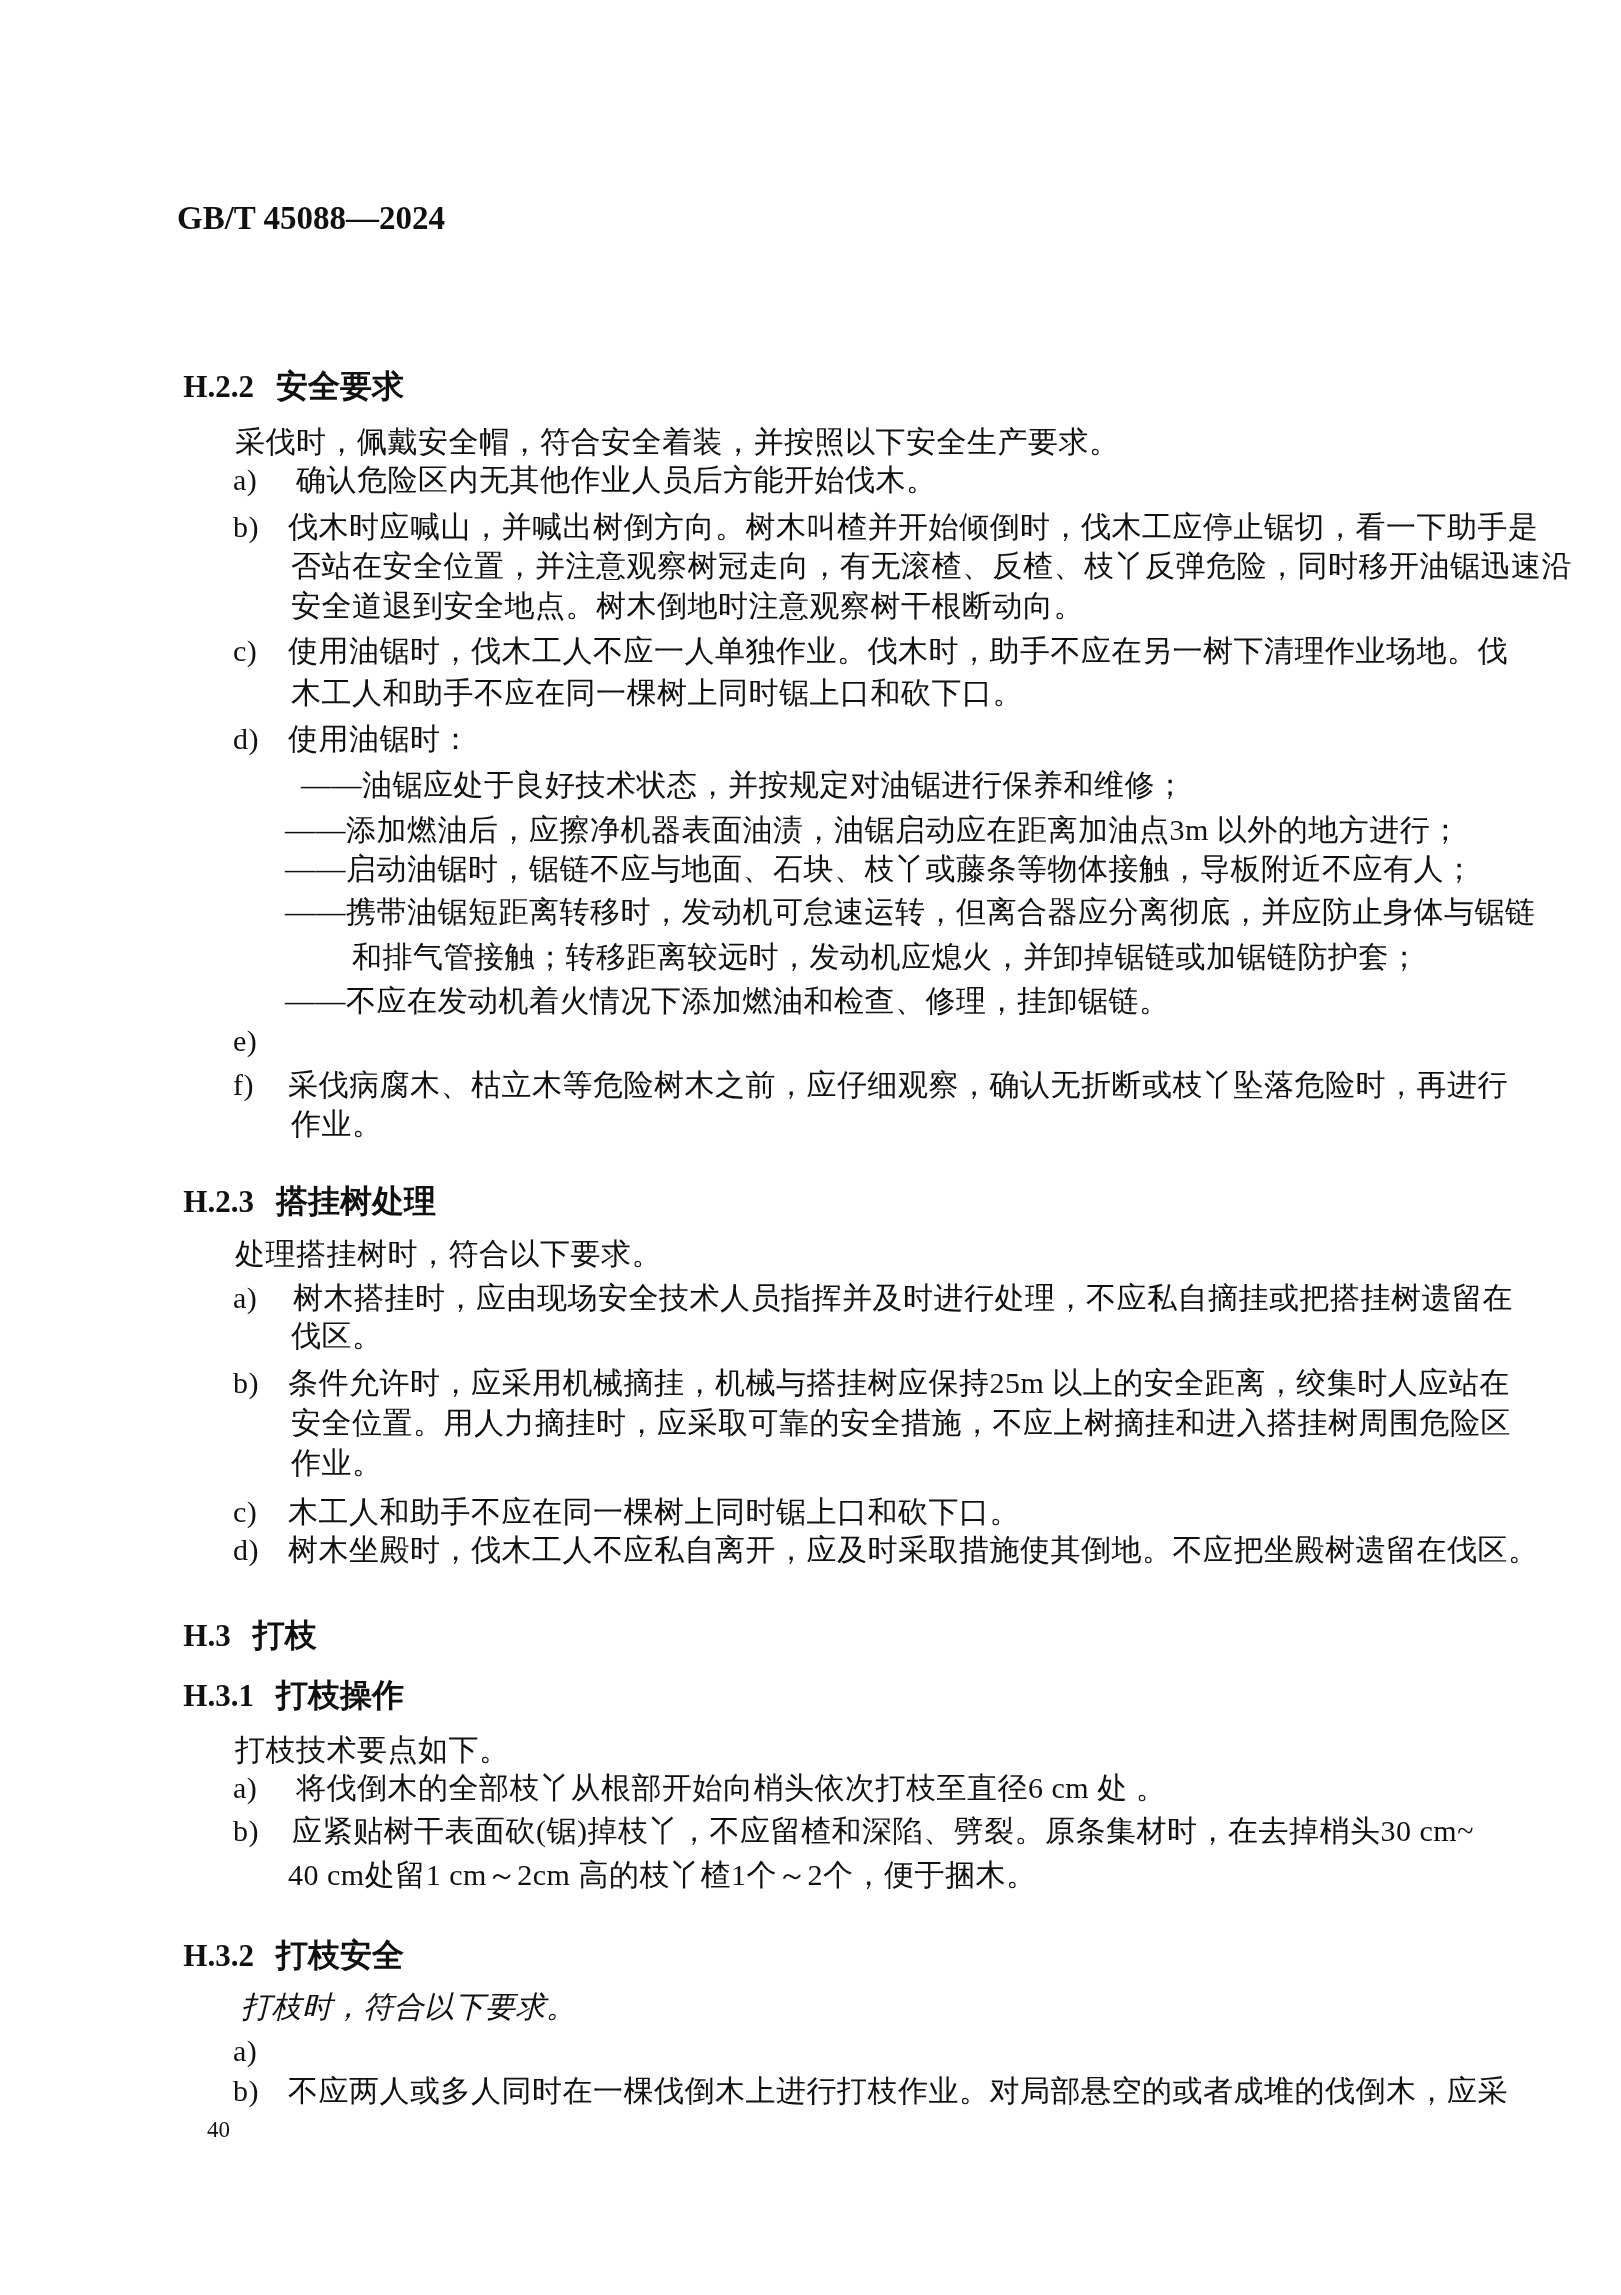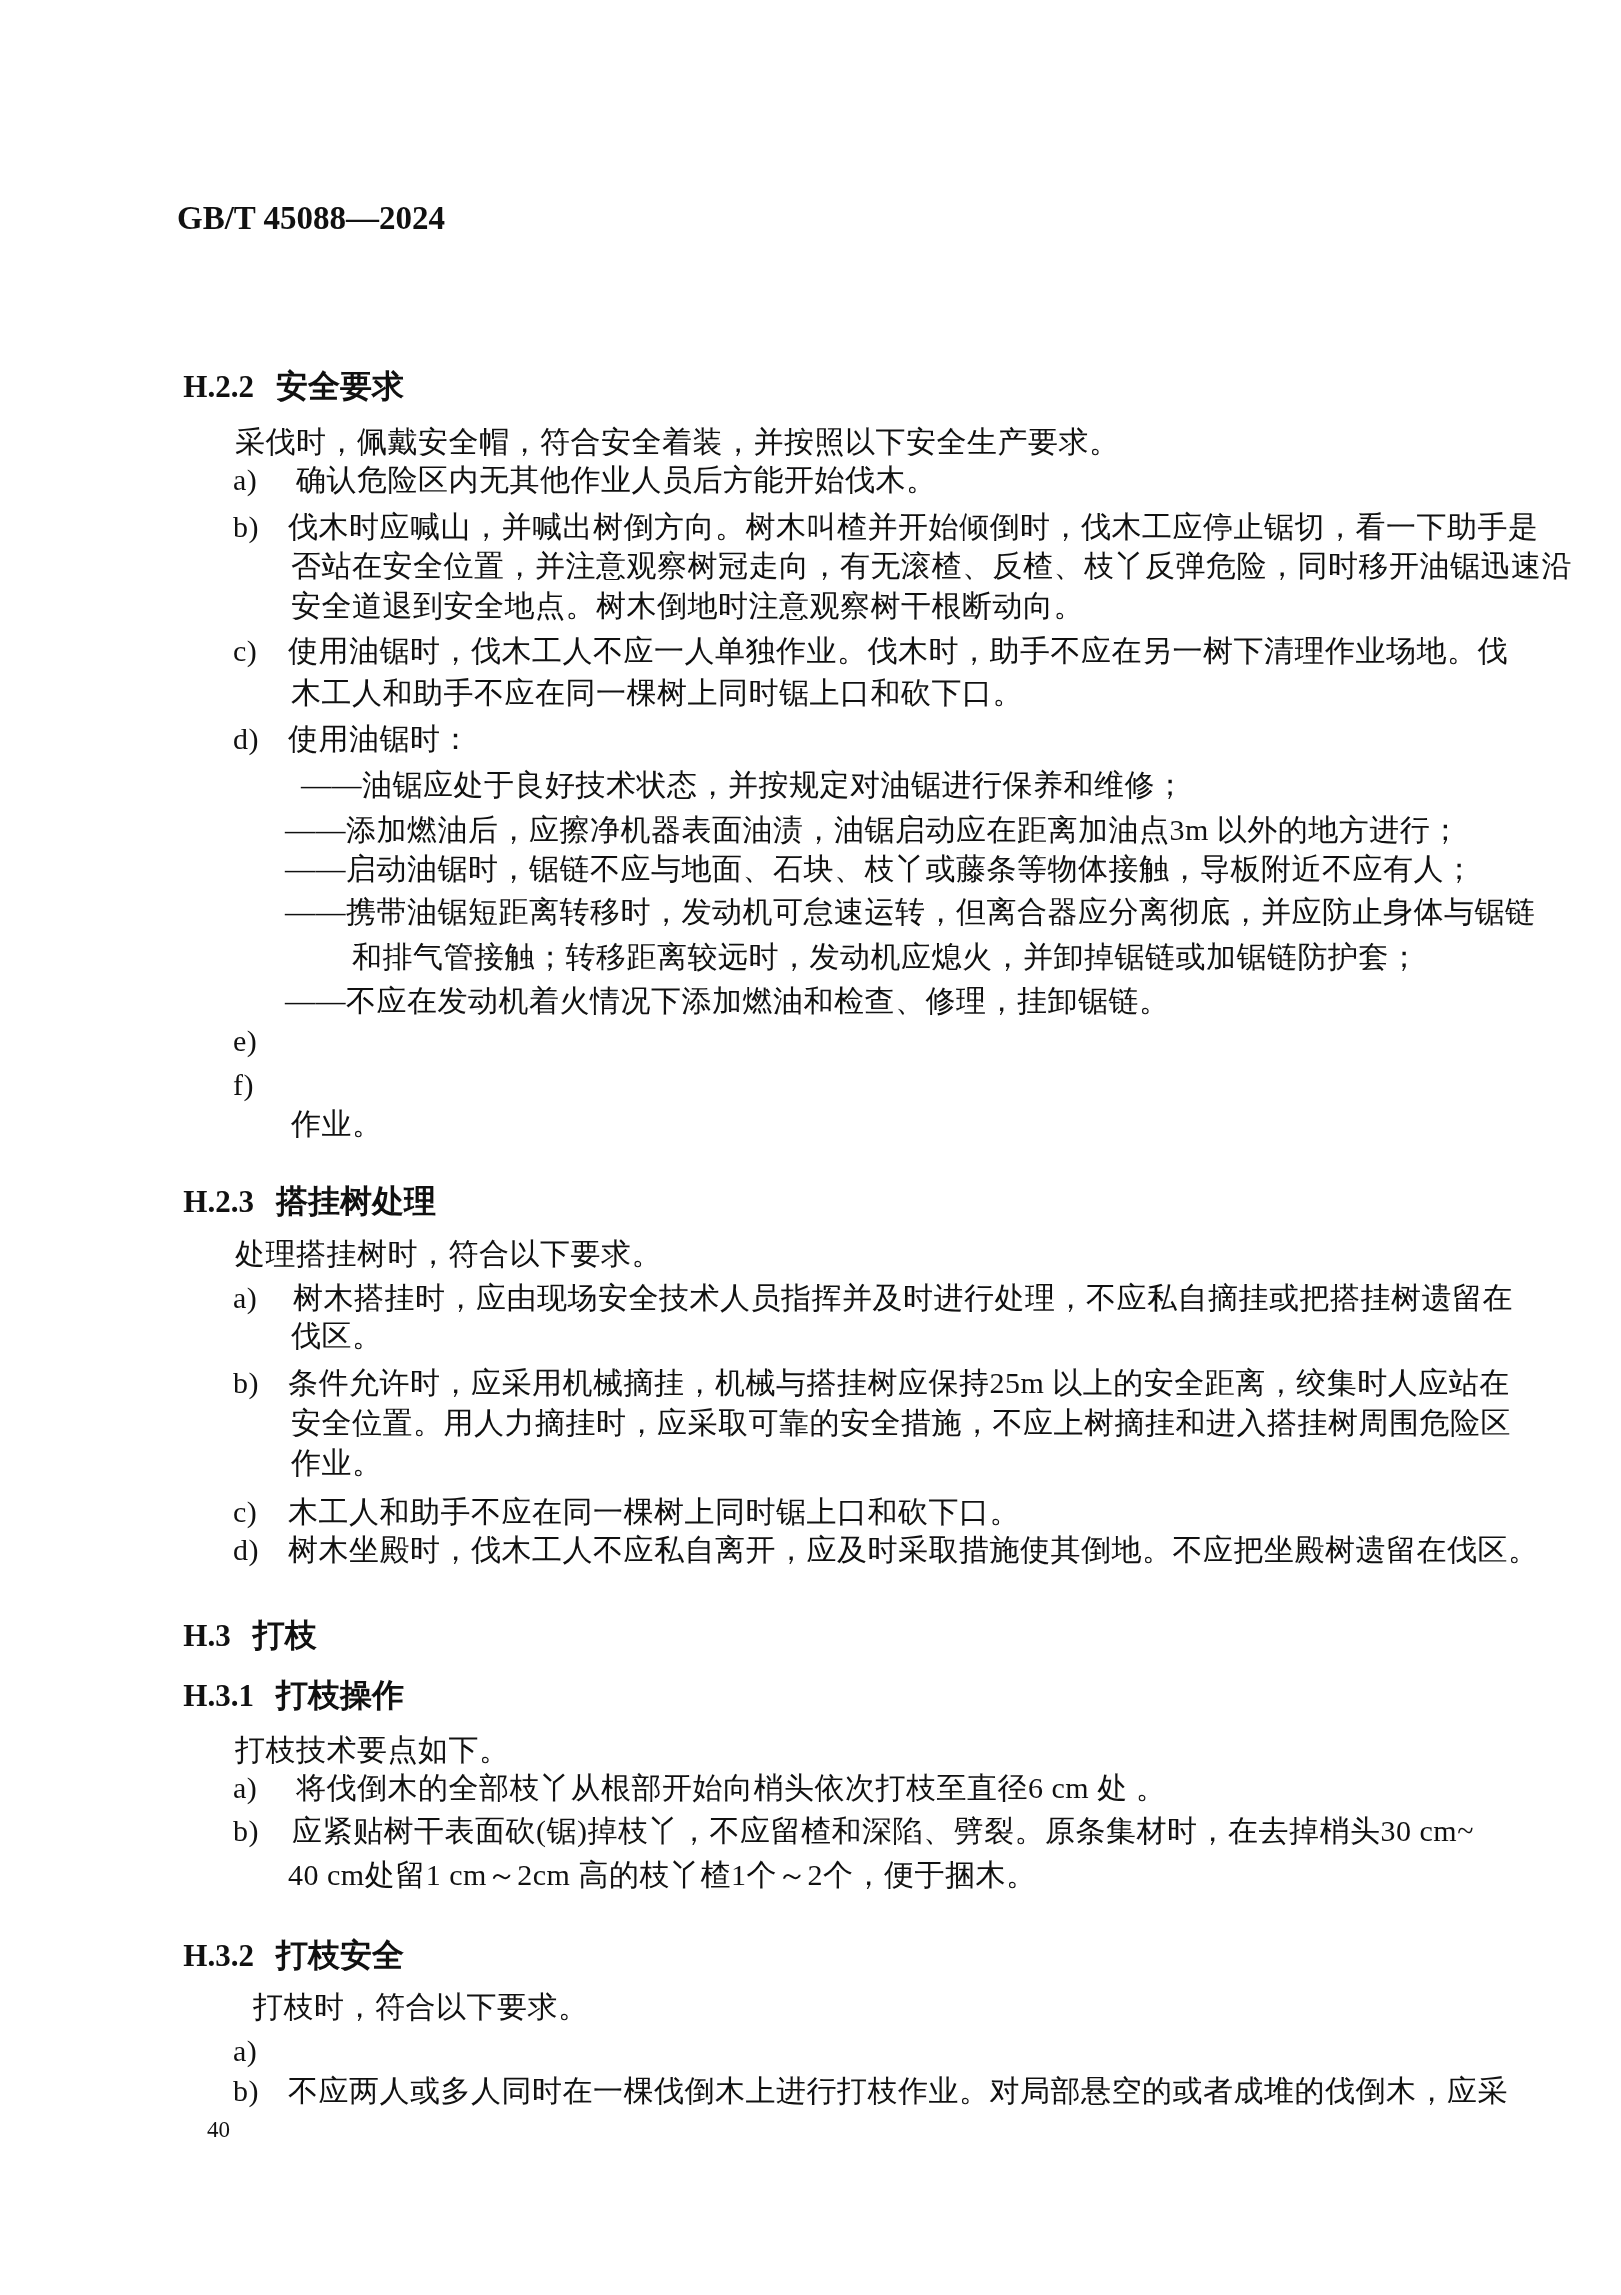--- a/index.html
+++ b/index.html
@@ -79,20 +79,21 @@
   <div class="line" style="left:285px; top:767px;margin-left:16px;">——油锯应处于良好技术状态，并按规定对油锯进行保养和维修；</div>
   <div class="line" style="left:285px; top:812px;">——添加燃油后，应擦净机器表面油渍，油锯启动应在距离加油点3m 以外的地方进行；</div>
   <div class="line" style="left:285px; top:851px;">——启动油锯时，锯链不应与地面、石块、枝丫或藤条等物体接触，导板附近不应有人；</div>
   <div class="line" style="left:285px; top:894px;">——携带油锯短距离转移时，发动机可怠速运转，但离合器应分离彻底，并应防止身体与锯链</div>
   <div class="line" style="left:352px; top:939px;">和排气管接触；转移距离较远时，发动机应熄火，并卸掉锯链或加锯链防护套；</div>
   <div class="line" style="left:285px; top:983px;">——不应在发动机着火情况下添加燃油和检查、修理，挂卸锯链。</div>
 
   <div class="line" style="left:233px; top:1023px;">e)</div>
 
   <div class="line" style="left:233px; top:1067px;">f)</div>
+  <div class="line" style="left:288px; top:1067px;">采伐病腐木、枯立木等危险树木之前，应仔细观察，确认无折断或枝丫坠落危险时，再进行</div>
   <div class="line" style="left:291px; top:1106px;">作业。</div>
 
   <div class="heading" style="left:175px; top:1171px;">
     <span class="hnum">H.2.3</span><span class="htitle">搭挂树处理</span>
   </div>
 
   <div class="line" style="left:235px; top:1236px;">处理搭挂树时，符合以下要求。</div>
 
   <div class="line" style="left:233px; top:1280px;">a)</div>
   <div class="line" style="left:293px; top:1280px;">树木搭挂时，应由现场安全技术人员指挥并及时进行处理，不应私自摘挂或把搭挂树遗留在</div>
@@ -123,21 +124,21 @@
   <div class="line" style="left:296px; top:1770px;">将伐倒木的全部枝丫从根部开始向梢头依次打枝至直径6 cm 处 。</div>
 
   <div class="line" style="left:233px; top:1813px;">b)</div>
   <div class="line" style="left:292px; top:1813px;">应紧贴树干表面砍(锯)掉枝丫，不应留楂和深陷、劈裂。原条集材时，在去掉梢头30 cm~</div>
   <div class="line" style="left:288px; top:1857px;">40 cm处留1 cm～2cm 高的枝丫楂1个～2个，便于捆木。</div>
 
   <div class="heading" style="left:175px; top:1925px;">
     <span class="hnum">H.3.2</span><span class="htitle">打枝安全</span>
   </div>
 
-  <div class="line" style="left:253px; top:1989px;">打枝时，符合以下要求。</div>
+  <div class="line" style="left:241px; top:1989px;font-style:italic;">打枝时，符合以下要求。</div>
 
   <div class="line" style="left:233px; top:2033px;">a)</div>
 
   <div class="line" style="left:233px; top:2073px;">b)</div>
   <div class="line" style="left:288px; top:2073px;">不应两人或多人同时在一棵伐倒木上进行打枝作业。对局部悬空的或者成堆的伐倒木，应采</div>
 
   <div class="pagenum" style="left:207px; top:2117px;">40</div>
 
 </div>
 

